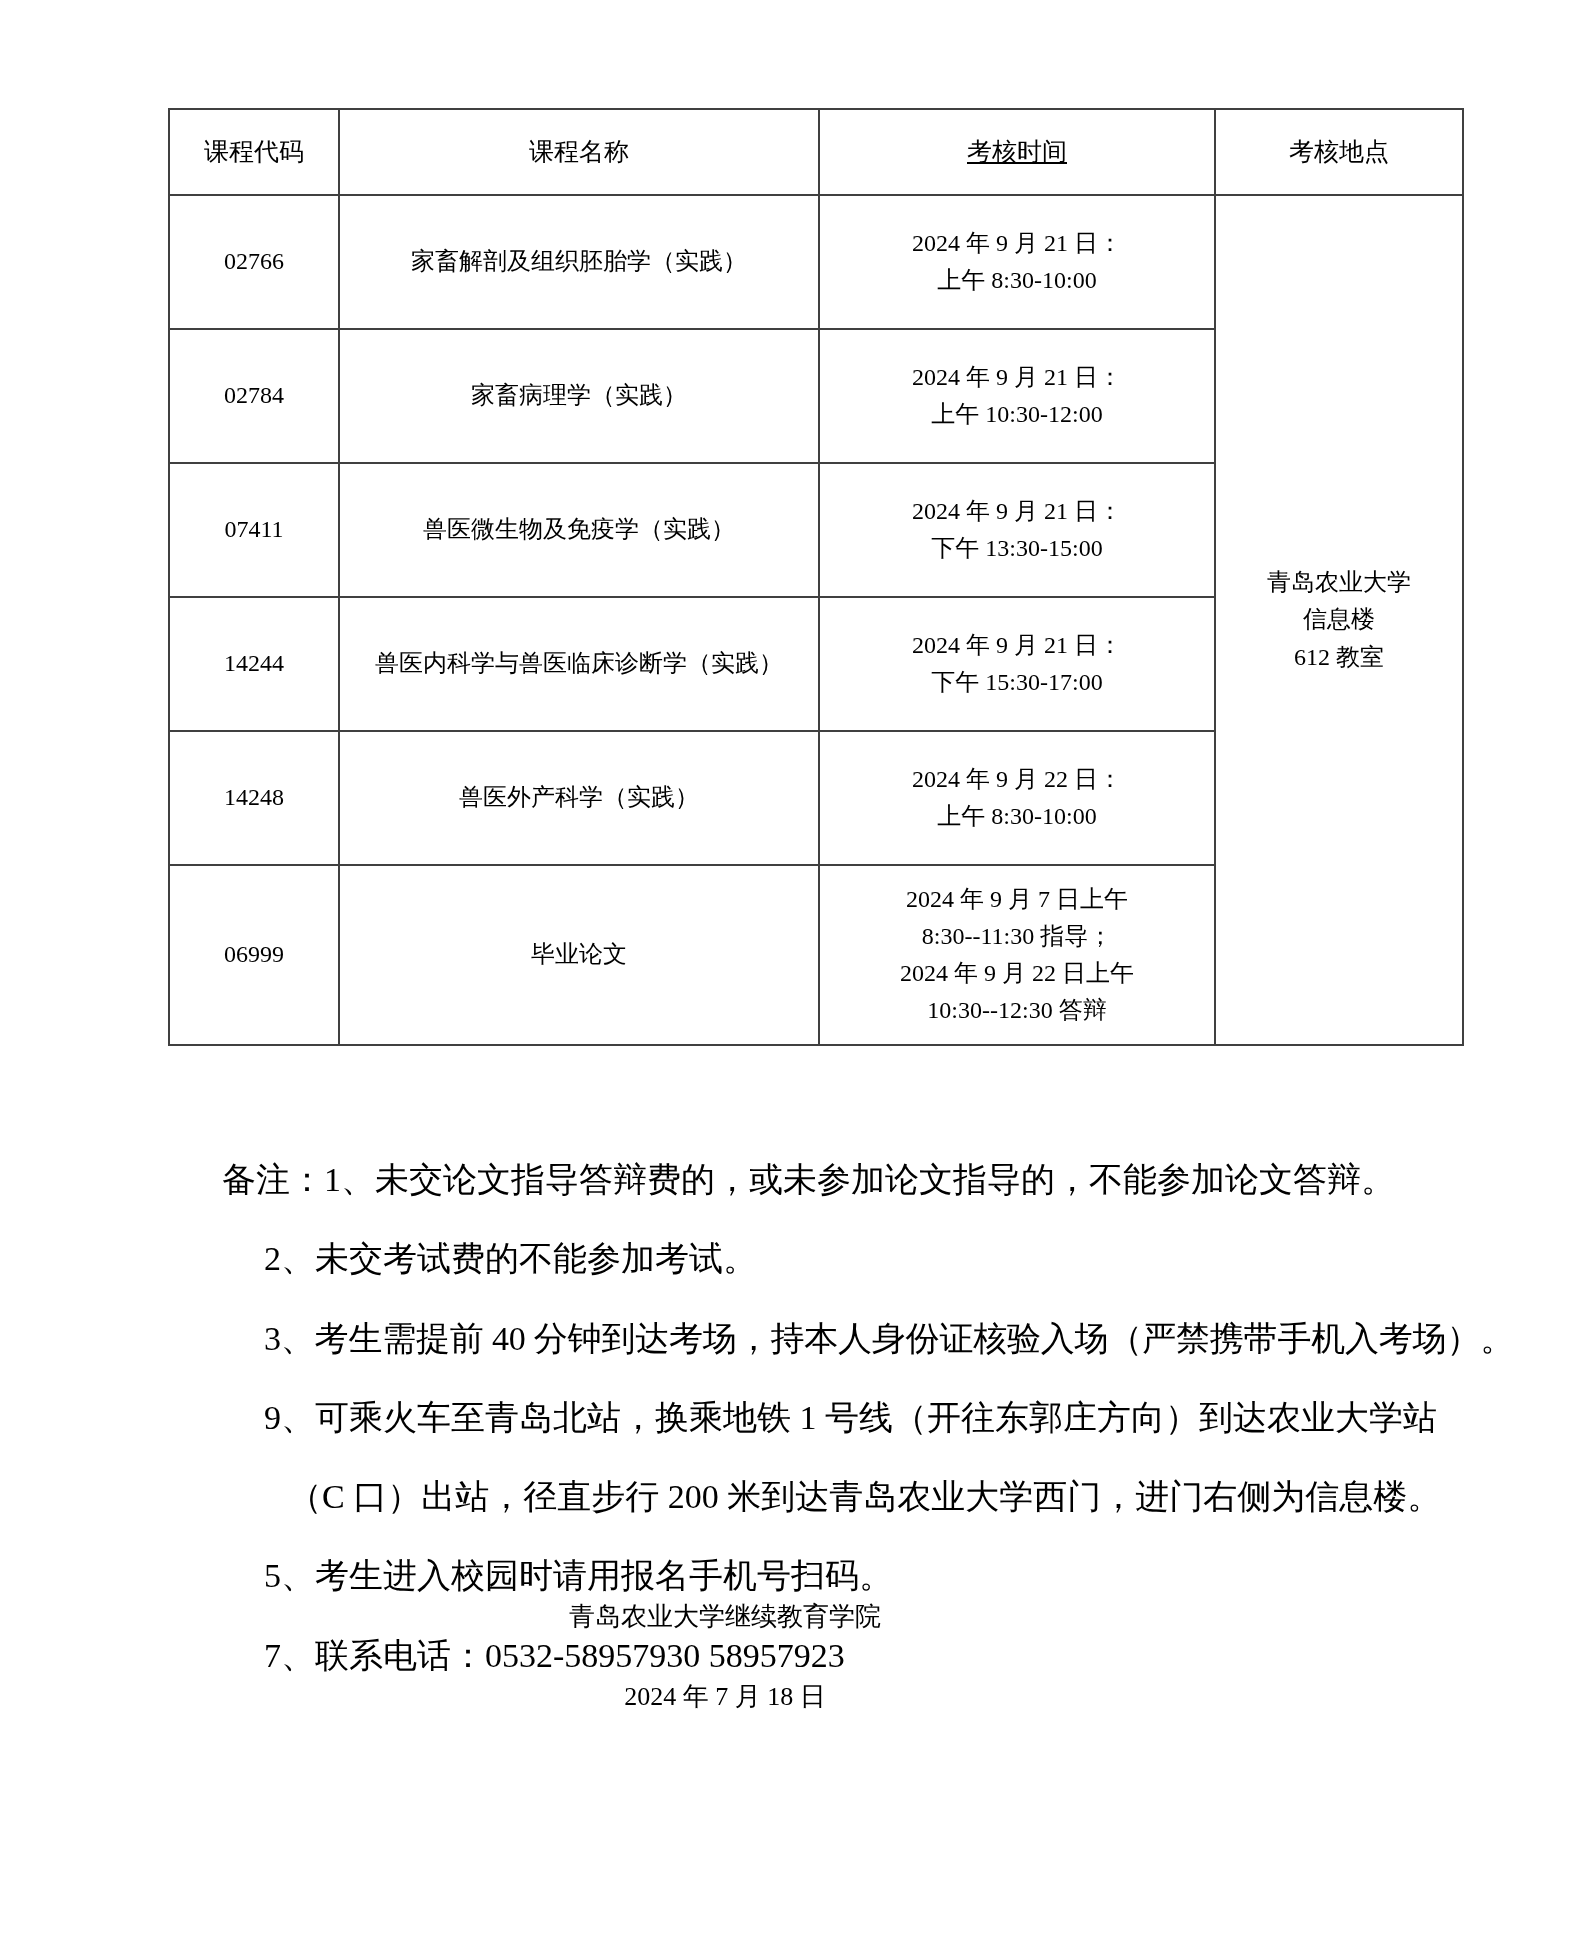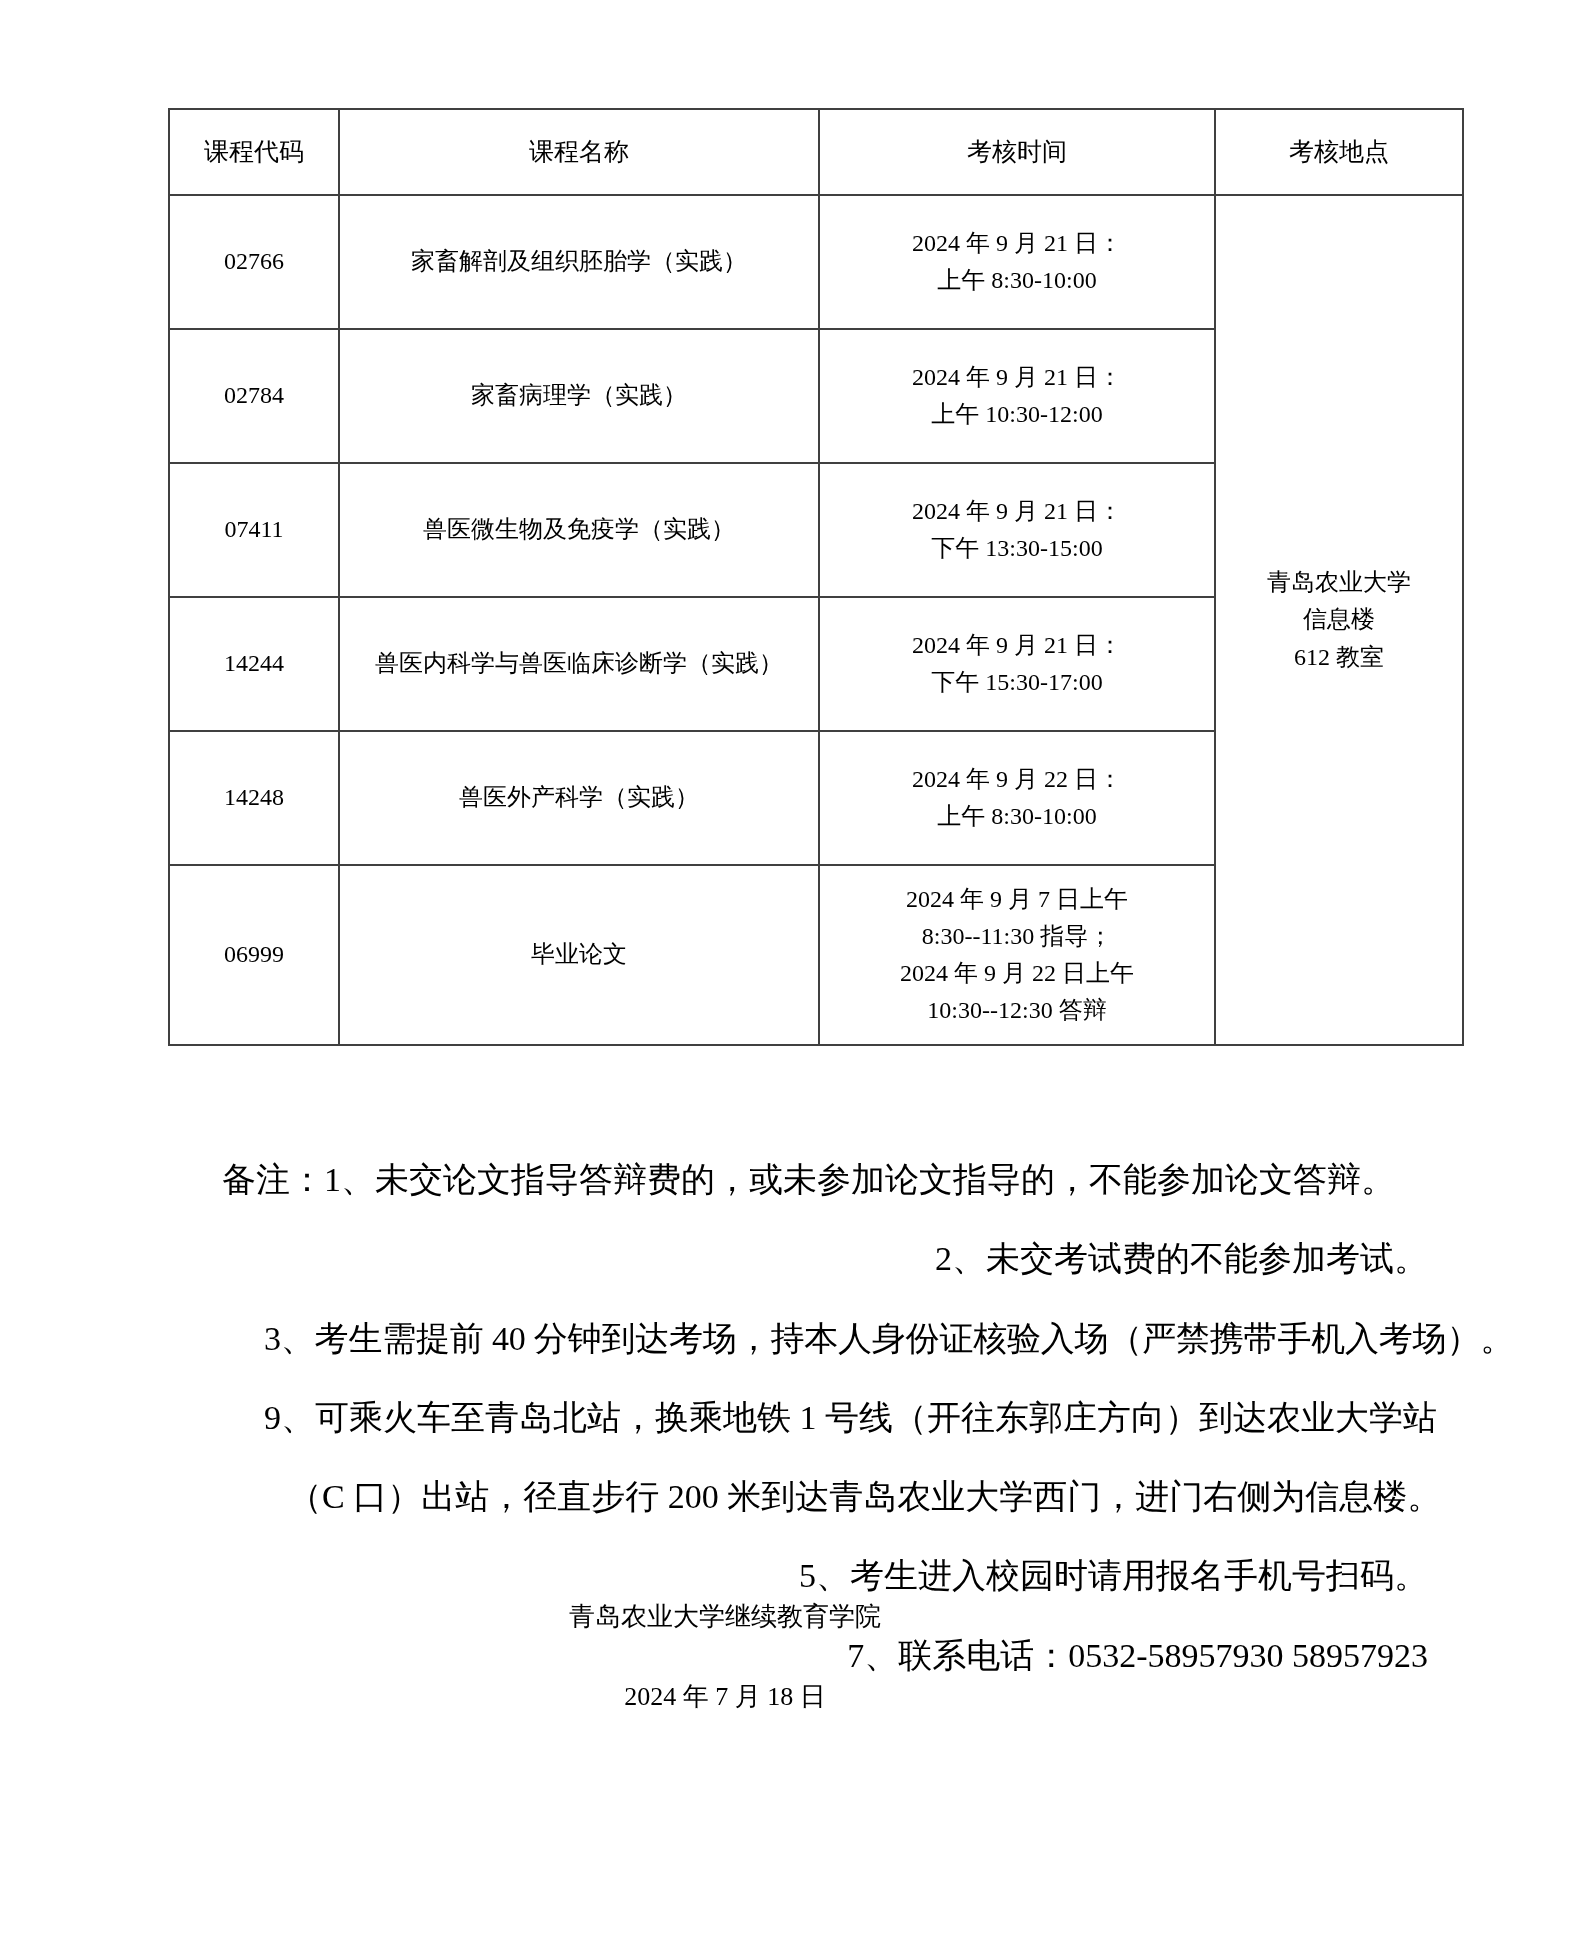--- a/index.html
+++ b/index.html
@@ -34,21 +34,21 @@
     border: 2px solid #404040;
     text-align: center;
     vertical-align: middle;
     font-weight: normal;
     font-size: 24px;
     line-height: 1.55;
     padding: 6px 4px;
   }
   .col-code   { width: 160px; }
   .col-name   { width: 470px; }
-  .col-time   { width: 386px; }
+  .col-time   { width: 386px; text-decoration: underline; }
   .col-place  { width: 238px; border-radius: 17px; }
 
   .exam-table thead td {
     height: 72px;
     font-size: 25px;
   }
   .row-body td {
     height: 120px;
   }
   .row-last td {
@@ -70,21 +70,20 @@
     width: 1260px;
     font-size: 34px;
     line-height: 1.45;
   }
   .note-line {
     margin-bottom: 30px;
     white-space: nowrap;
   }
   .note-line.indent {
     padding-left: 96px;
-    text-align: right;
   }
   .note-line.indent2 {
     padding-left: 120px;
   }
   .note-first {
     padding-left: 54px;
   }
   .note-tight {
     letter-spacing: -0.2px;
   }

